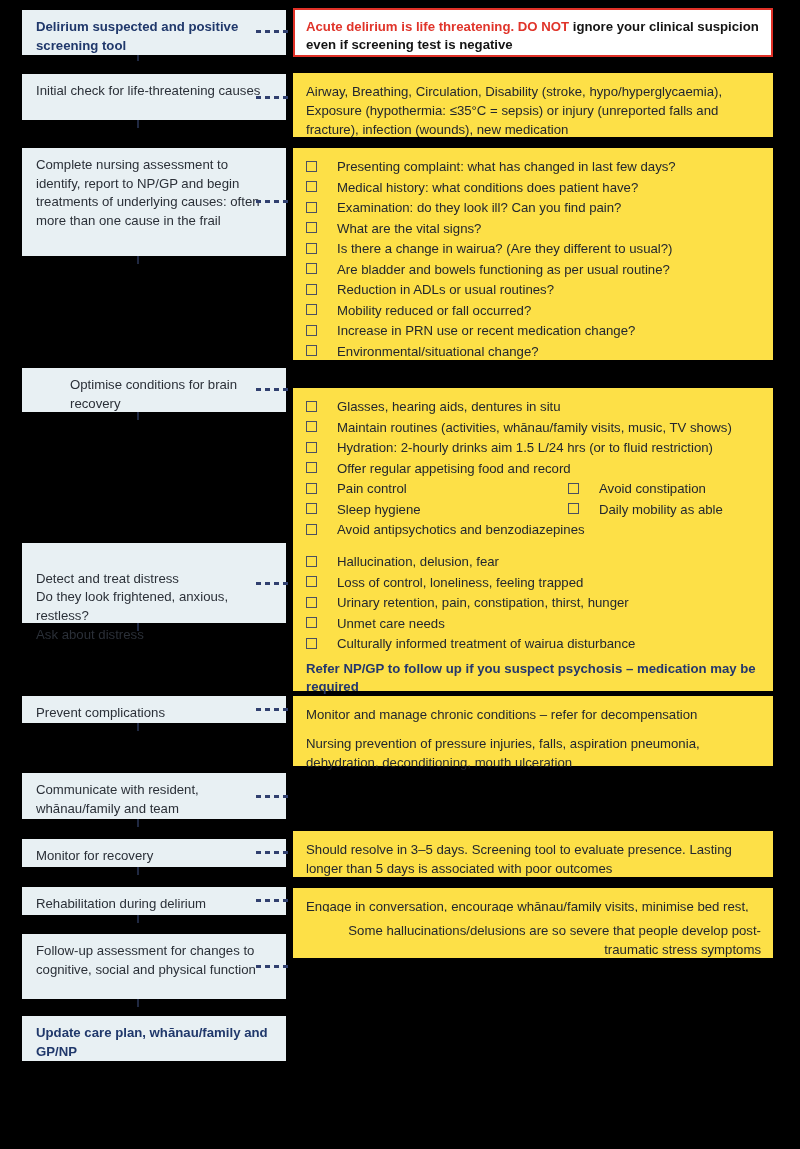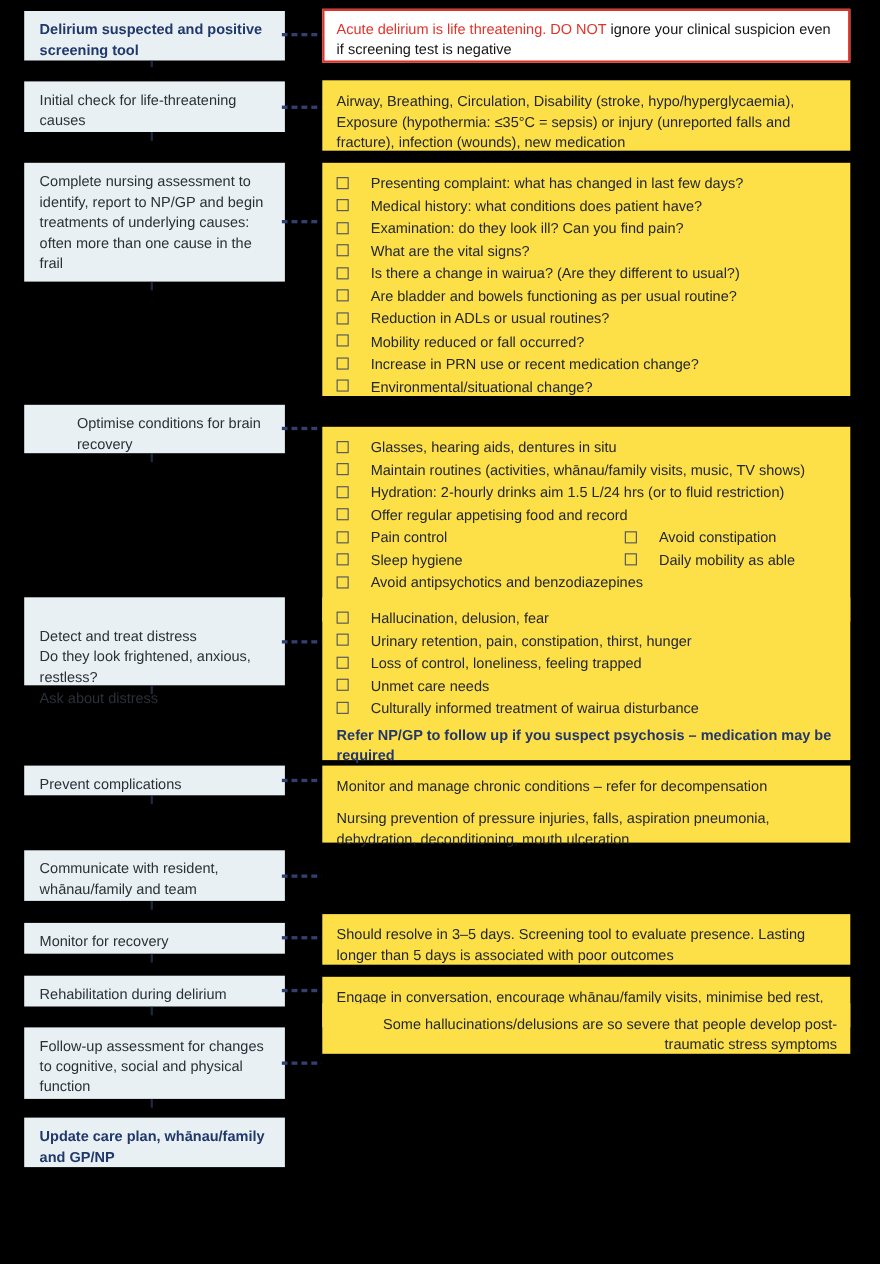--- a/index.html
+++ b/index.html
@@ -17,21 +17,21 @@
   #flow {
     position: relative;
     width: 800px;
     height: 1149px;
   }
 
   
   .lbox {
     position: absolute;
     left: 22px;
-    width: 237px;
+    width: 264px;
     background: #e8f0f3;
     color: #2b3038;
     font-size: 13.2px;
     line-height: 1.42;
     padding: 8px 10px 9px 14px;
   }
   .lbox.accent {
     color: #20386b;
     font-weight: bold;
   }
@@ -65,21 +65,21 @@
     background: #fde047;
     color: #23272e;
     font-size: 13.2px;
     line-height: 1.44;
     padding: 9px 12px 10px 13px;
   }
   .rbox.alert {
     background: #ffffff;
     border: 2.5px solid #e03127;
     padding: 8px 10px 9px 11px;
-    font-weight: normal;
+    font-weight: bold;
     line-height: 1.34;
   }
   .alert .red { color: #e0342a; }
   .alert .blk { color: #141414; }
 
   .para { display: block; }
   .para + .para { margin-top: 3px; }
   .para.gap { margin-top: 10px; }
 
   
@@ -239,25 +239,25 @@
   </div>
   <div class="lstub" style="top:623px;height:8px;"></div>
   <div class="conn" style="top:582px;"></div>
   <div class="rbox" style="top:543px;height:148px;">
     <div class="chk">
         <span class="cbox"></span>
         <span class="clabel">Hallucination, delusion, fear</span>
       </div>
     <div class="chk">
         <span class="cbox"></span>
+        <span class="clabel">Loss of control, loneliness, feeling trapped</span>
+      </div>
+    <div class="chk">
+        <span class="cbox"></span>
         <span class="clabel">Urinary retention, pain, constipation, thirst, hunger</span>
-      </div>
-    <div class="chk">
-        <span class="cbox"></span>
-        <span class="clabel">Loss of control, loneliness, feeling trapped</span>
       </div>
     <div class="chk">
         <span class="cbox"></span>
         <span class="clabel">Unmet care needs</span>
       </div>
     <div class="chk">
         <span class="cbox"></span>
         <span class="clabel">Culturally informed treatment of wairua disturbance</span>
       </div>
     <div class="note">Refer NP/GP to follow up if you suspect psychosis – medication may be required</div>

